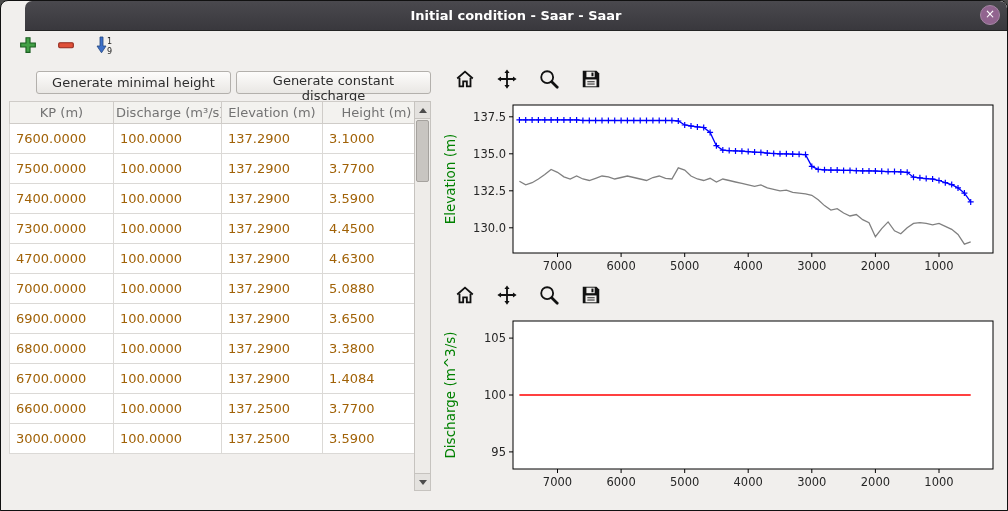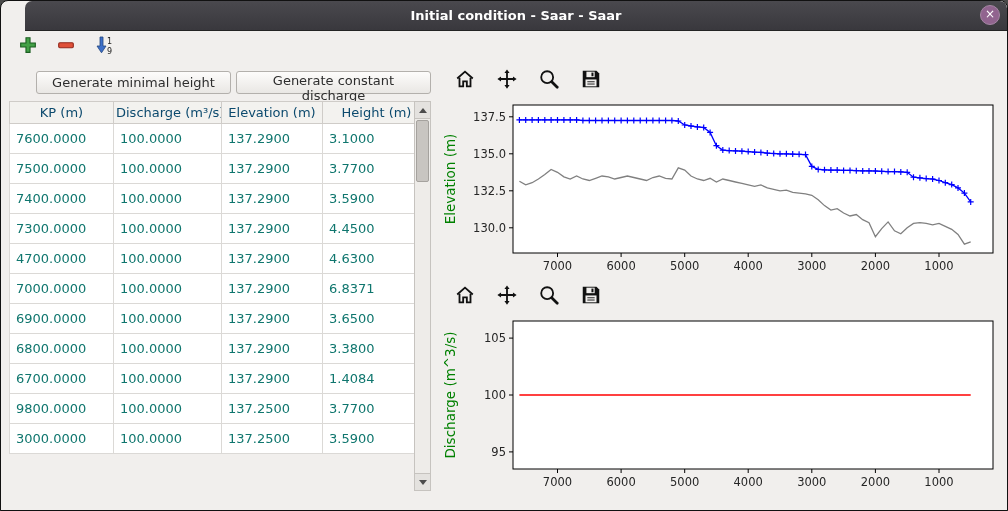--- a/index.html
+++ b/index.html
@@ -23,22 +23,22 @@
   .tool-btn.sort svg{width:20px;height:20px;}
   
   .left-panel{position:absolute;top:62px;left:0;width:436px;bottom:0;}
   .gen-buttons{position:absolute;top:8px;left:8px;right:6px;display:flex;gap:5px;margin-left:27px;}
   .gen-btn{flex:1;height:23px;font-size:13px;font-family:inherit;color:#2d2d2d;
     background:linear-gradient(#fdfcfb,#e9e7e4);border:1px solid #b3b0ac;border-radius:3px;cursor:pointer;}
   .table-area{position:absolute;top:38px;left:8px;right:6px;bottom:20px;}
   table.grid{border-collapse:collapse;table-layout:fixed;width:405px;background:#fff;
     border:1px solid #b9b6b2;}
   table.grid th{height:21px;background:#f3f2ef;border:1px solid #cfccc8;font-weight:normal;
-    font-size:13px;color:#0c4a6e;padding:0 2px;overflow:hidden;white-space:nowrap;}
-  table.grid td{height:29px;border:1px solid #dbd9d6;font-size:13px;color:#0f766e;
+    font-size:13px;color:#737373;padding:0 2px;overflow:hidden;white-space:nowrap;}
+  table.grid td{height:29px;border:1px solid #dbd9d6;font-size:13px;color:#a16207;
     padding:0 0 0 6px;overflow:hidden;white-space:nowrap;}
   table.grid th:nth-child(1),table.grid td:nth-child(1){width:99px;}
   table.grid th:nth-child(2),table.grid td:nth-child(2){width:103px;}
   table.grid th:nth-child(3),table.grid td:nth-child(3){width:96px;}
   table.grid th:nth-child(4),table.grid td:nth-child(4){width:103px;}
   
   .vscroll{position:absolute;top:0;right:0;width:17px;height:390px;background:#eeece9;
     border:1px solid #c6c3bf;box-sizing:border-box;}
   .vscroll .btn{position:absolute;left:0;width:15px;height:16px;background:#e4e2df;
     display:flex;align-items:center;justify-content:center;cursor:pointer;}
@@ -132,42 +132,42 @@
             <tr>
               <td>4700.0000</td>
               <td>100.0000</td>
               <td>137.2900</td>
               <td>4.6300</td>
             </tr>
             <tr>
               <td>7000.0000</td>
               <td>100.0000</td>
               <td>137.2900</td>
-              <td>6.8371</td>
+              <td>5.0880</td>
             </tr>
             <tr>
               <td>6900.0000</td>
               <td>100.0000</td>
               <td>137.2900</td>
               <td>3.6500</td>
             </tr>
             <tr>
               <td>6800.0000</td>
               <td>100.0000</td>
               <td>137.2900</td>
               <td>3.3800</td>
             </tr>
             <tr>
               <td>6700.0000</td>
               <td>100.0000</td>
               <td>137.2900</td>
               <td>1.4084</td>
             </tr>
             <tr>
-              <td>9800.0000</td>
+              <td>6600.0000</td>
               <td>100.0000</td>
               <td>137.2500</td>
               <td>3.7700</td>
             </tr>
             <tr>
               <td>3000.0000</td>
               <td>100.0000</td>
               <td>137.2500</td>
               <td>3.5900</td>
             </tr>

